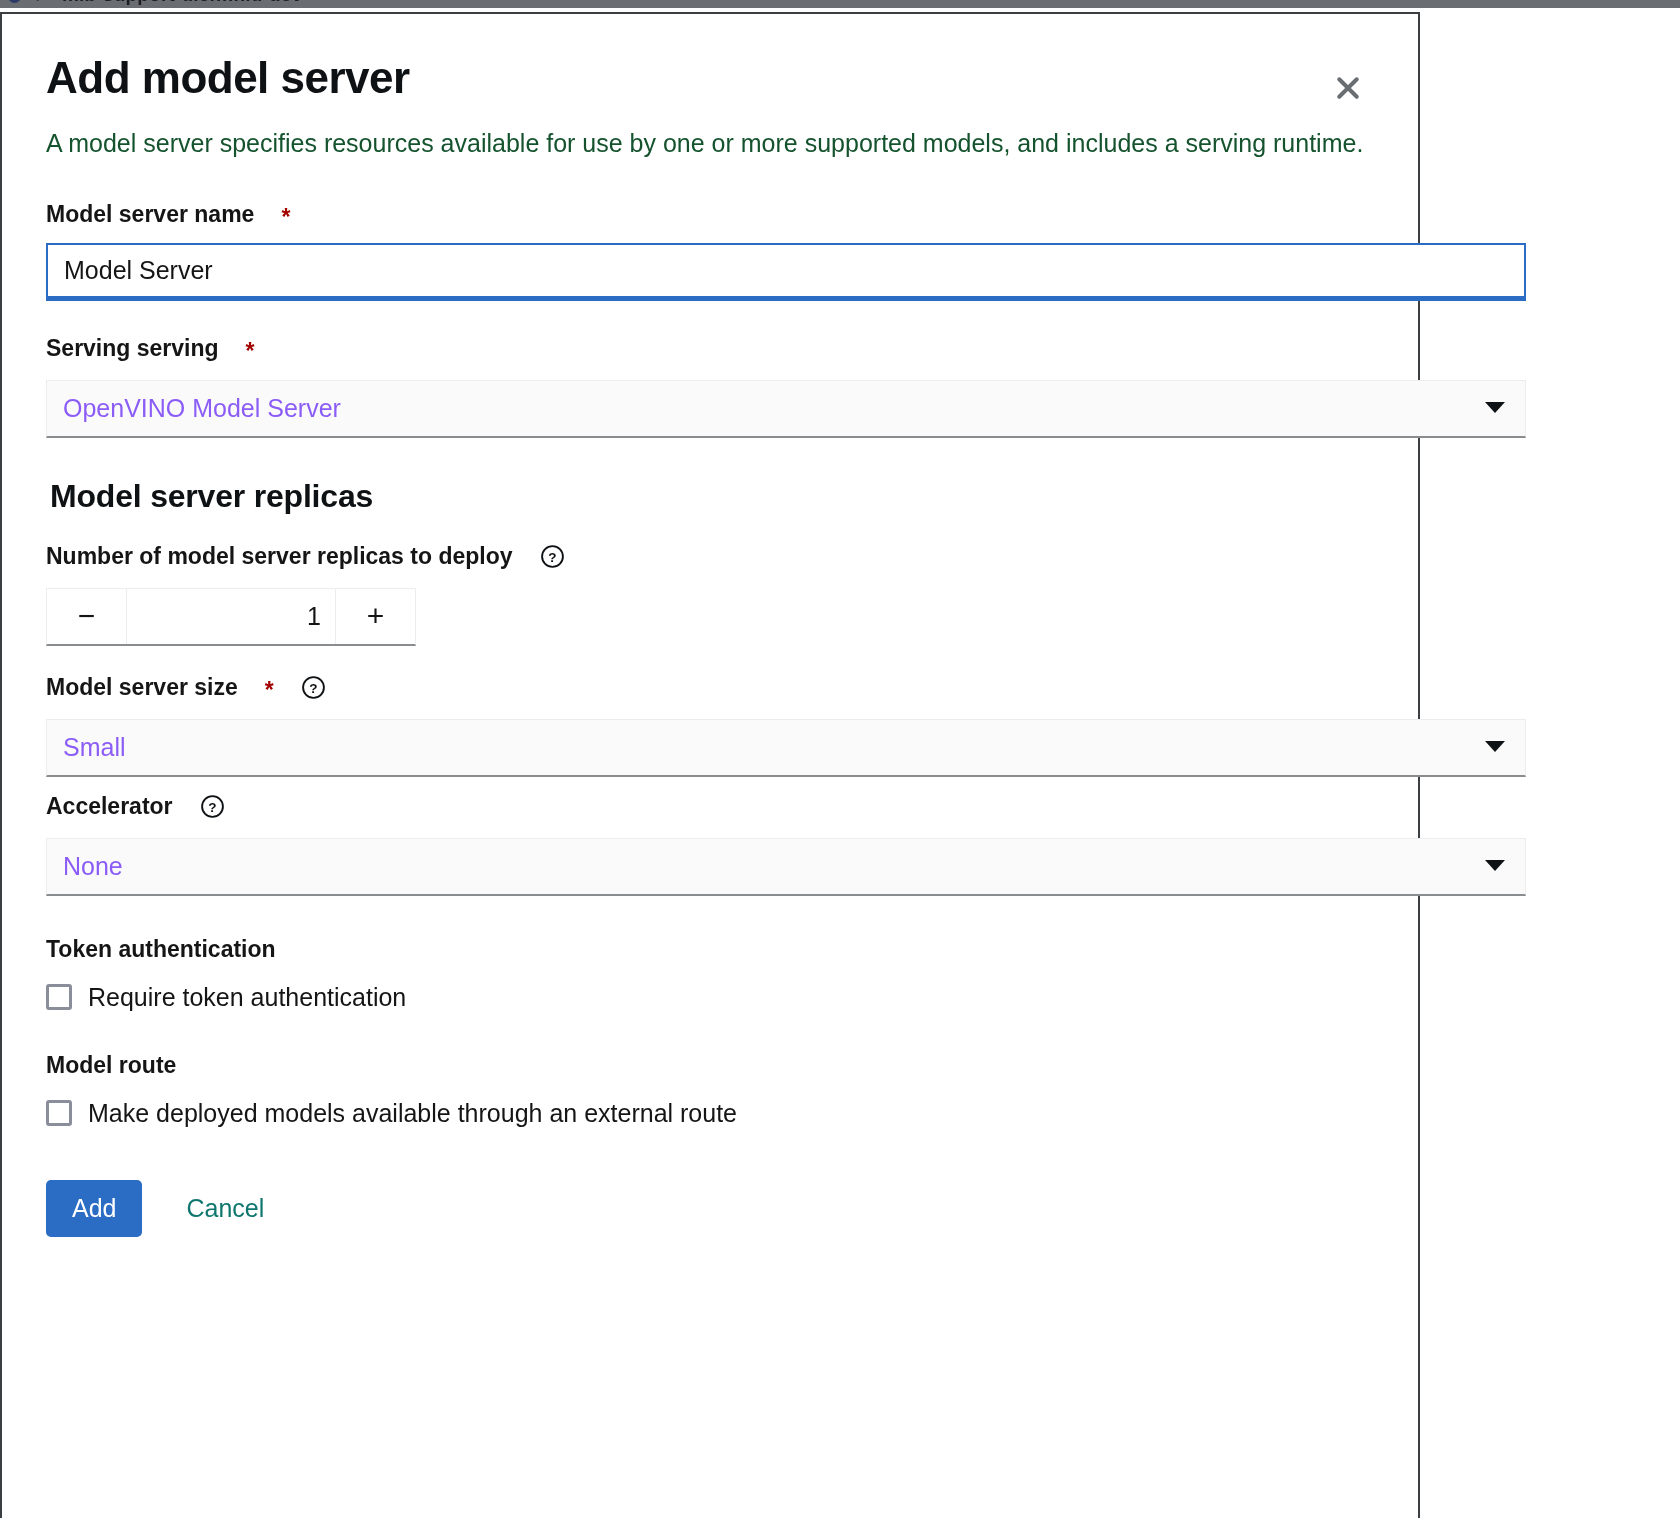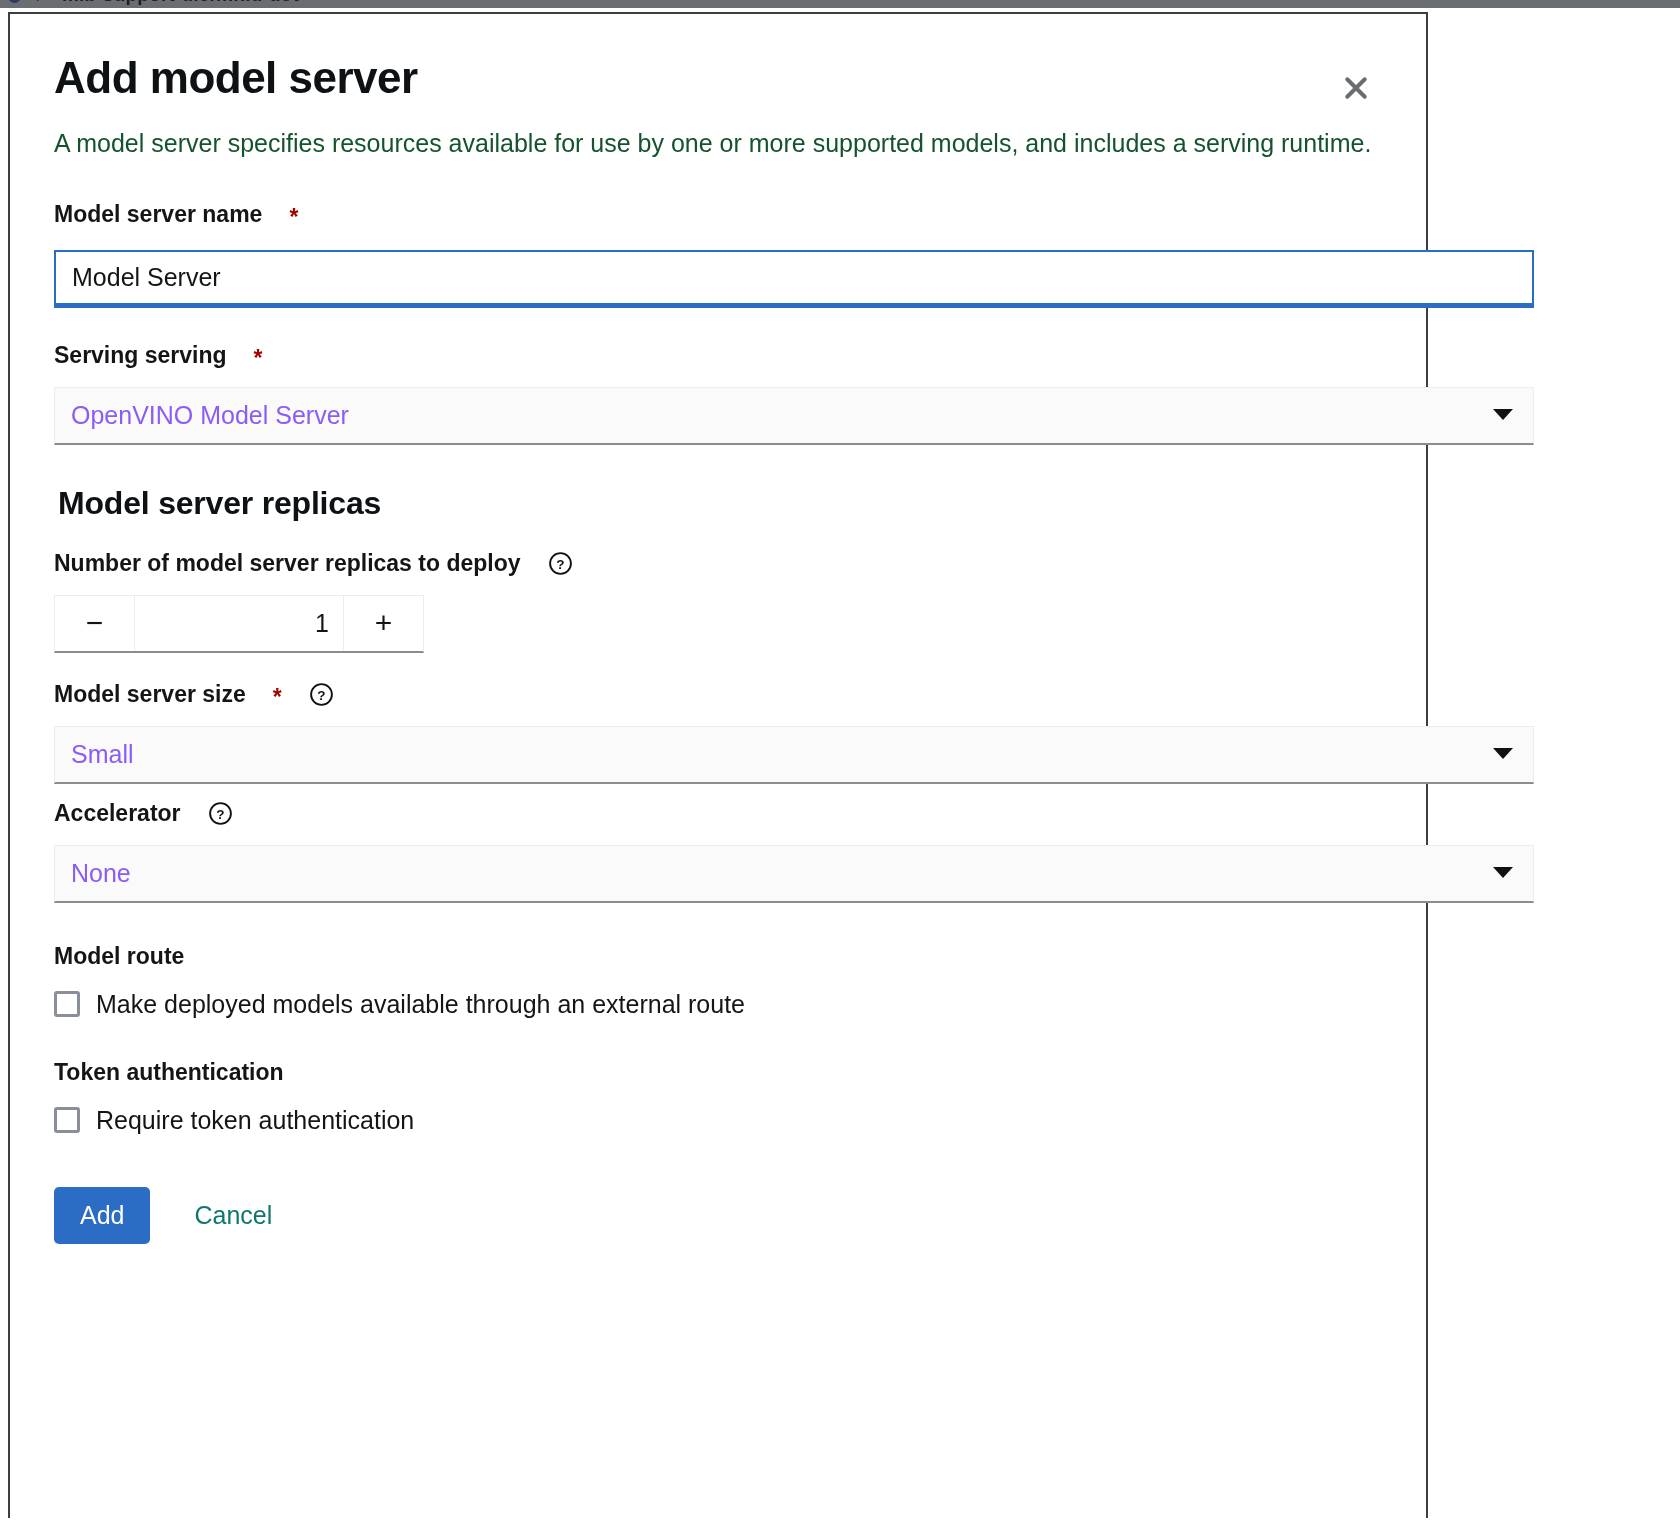--- a/index.html
+++ b/index.html
@@ -51,21 +51,21 @@
     position: absolute;
     top: -12px; left: 36px;
     font-size: 16px;
     color: #2b2f33;
   }
 
   
   #modal {
     position: absolute;
     top: 12px;
-    left: 8px;
+    left: 0;
     width: 1420px;
     height: 1506px;
     background: #ffffff;
     border: 2px solid #3c3f42;
     box-sizing: border-box;
     border-bottom: none;
   }
   .modal-inner {
     position: relative;
     padding: 40px 44px 0 44px;
@@ -126,21 +126,21 @@
     display: inline-flex;
     align-items: center;
     justify-content: center;
     width: 25px;
     height: 25px;
     cursor: pointer;
   }
   .help-icon svg { display: block; }
 
   
-  .text-input-wrap { margin-top: 22px; }
+  .text-input-wrap { margin-top: 15px; }
   .text-input {
     width: 1480px;
     height: 58px;
     box-sizing: border-box;
     border: 2px solid #2b6cc4;
     border-bottom: 5px solid #2b6cc4;
     background: #ffffff;
     font-family: "Liberation Sans", sans-serif;
     font-size: 25px;
     color: #151515;
@@ -398,34 +398,34 @@
         </div>
         <span class="select-caret">
           <svg width="22" height="14" viewBox="0 0 22 14">
               <path d="M1 2 L21 2 L11 13 Z" fill="#0f1214"></path>
             </svg>
         </span>
       </div>
     </div>
 
     <div class="mt-40">
+      <div class="group-title">Token authentication</div>
+      <div class="check-row">
+        <span class="checkbox"></span>
+        <span class="check-label">Require token authentication</span>
+      </div>
+    </div>
+
+    <div class="mt-40">
       <div class="group-title">Model route</div>
       <div class="check-row">
         <span class="checkbox"></span>
         <span class="check-label">Make deployed models available through an external route</span>
       </div>
     </div>
 
-    <div class="mt-40">
-      <div class="group-title">Token authentication</div>
-      <div class="check-row">
-        <span class="checkbox"></span>
-        <span class="check-label">Require token authentication</span>
-      </div>
-    </div>
-
     <div class="footer">
       <button class="btn-primary">Add</button>
       <button class="btn-link">Cancel</button>
     </div>
 
   </div>
 </div>
 
 </body></html>

